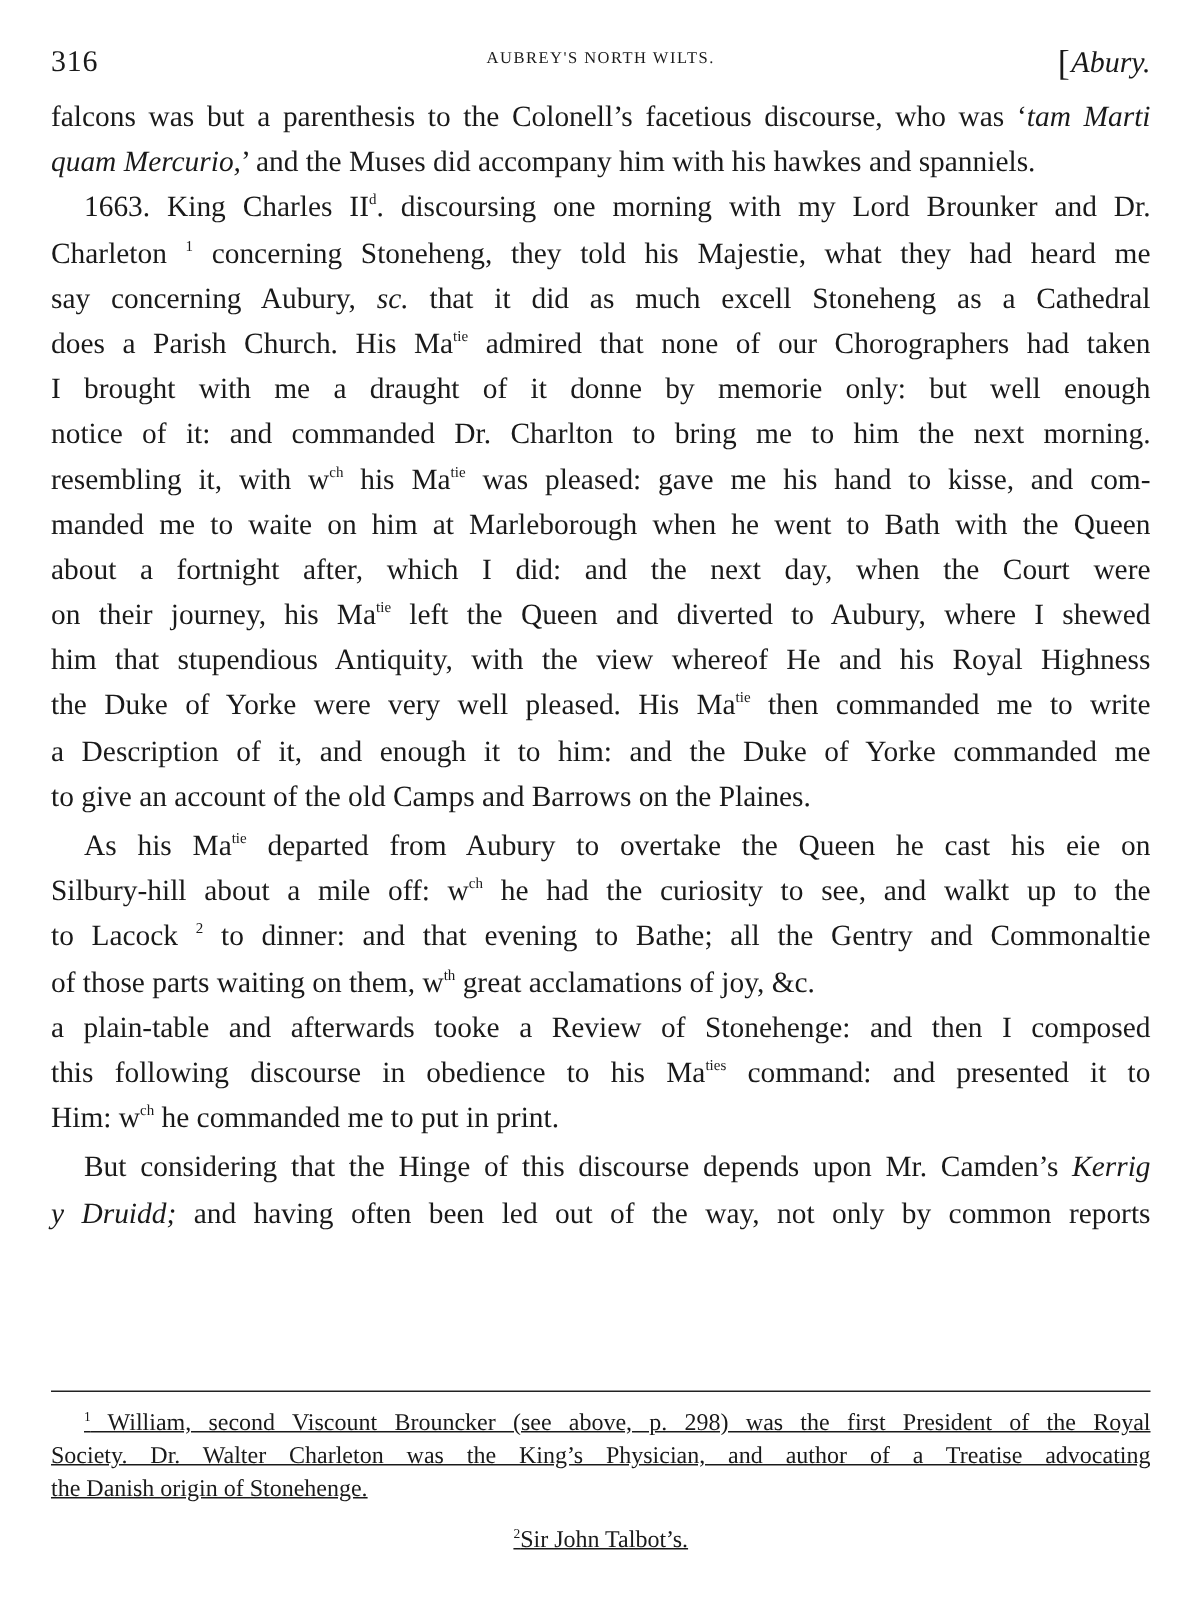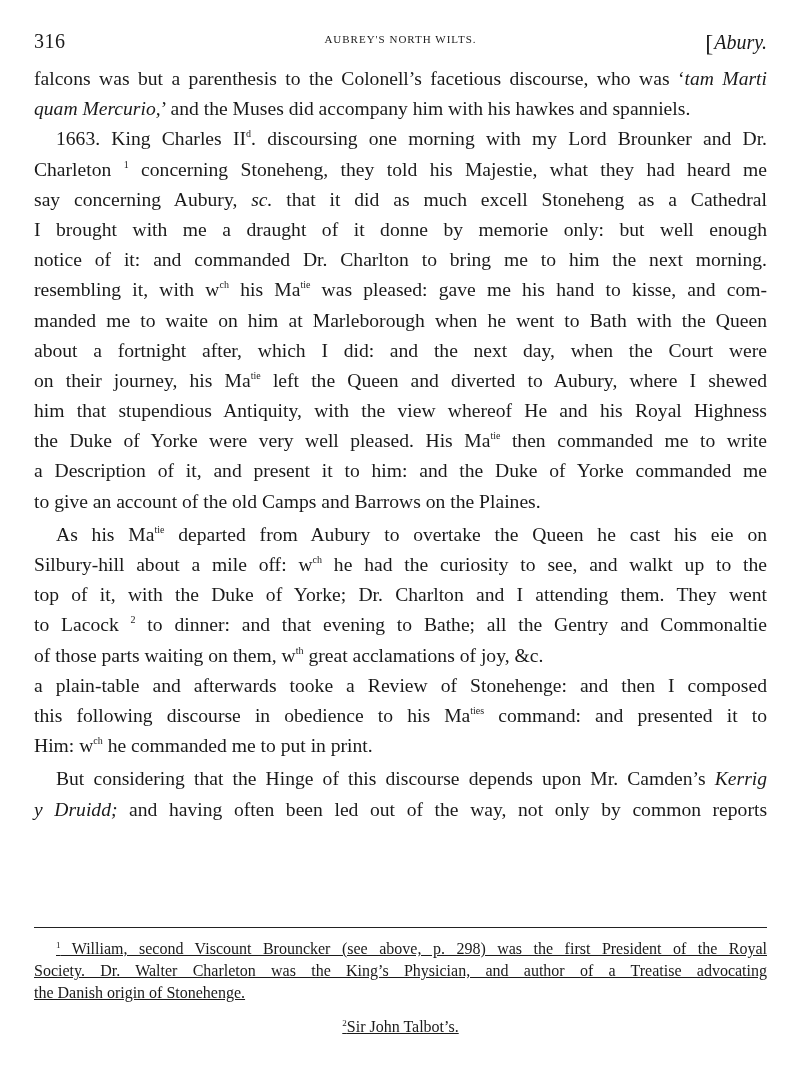--- a/index.html
+++ b/index.html
@@ -127,33 +127,33 @@
     <span class="title">Aubrey's North Wilts.</span>
     <span class="section"><span class="bracket">[</span><span>Abury.</span></span>
   </div>
 
   <div class="body-text" id="body-text">
       <span class="line"><span>falcons was but a parenthesis to the Colonell’s facetious discourse, who was ‘</span><i>tam Marti</i></span>
       <span class="line last"><i>quam Mercurio,</i><span>’ and the Muses did accompany him with his hawkes and spanniels.</span></span>
       <span class="line indent"><span>1663.   King Charles II</span><sup>d</sup><span>. discoursing one morning with my Lord Brounker and Dr.</span></span>
       <span class="line"><span>Charleton </span><sup>1</sup><span> concerning Stoneheng, they told his Majestie, what they had heard me</span></span>
       <span class="line"><span>say concerning Aubury, </span><i>sc.</i><span> that it did as much excell Stoneheng as a Cathedral</span></span>
+      <span class="line"><span>does a Parish Church.   His Ma</span><sup>tie</sup><span> admired that none of our Chorographers had taken</span></span>
       <span class="line"><span>I brought with me a draught of it donne by memorie only: but well enough</span></span>
       <span class="line"><span>notice of it: and commanded Dr. Charlton to bring me to him the next morning.</span></span>
       <span class="line"><span>resembling it, with w</span><sup>ch</sup><span> his Ma</span><sup>tie</sup><span> was pleased: gave me his hand to kisse, and com-</span></span>
       <span class="line"><span>manded me to waite on him at Marleborough when he went to Bath with the Queen</span></span>
       <span class="line"><span>about a fortnight after, which I did: and the next day, when the Court were</span></span>
       <span class="line"><span>on their journey, his Ma</span><sup>tie</sup><span> left the Queen and diverted to Aubury, where I shewed</span></span>
       <span class="line"><span>him that stupendious Antiquity, with the view whereof He and his Royal Highness</span></span>
       <span class="line"><span>the Duke of Yorke were very well pleased.   His Ma</span><sup>tie</sup><span> then commanded me to write</span></span>
-      <span class="line"><span>a Description of it, and present it to him: and the Duke of Yorke commanded me</span></span>
+      <span class="line"><span>a Description of it, and enough it to him: and the Duke of Yorke commanded me</span></span>
       <span class="line last"><span>to give an account of the old Camps and Barrows on the Plaines.</span></span>
       <span class="line indent gap-before"><span>As his Ma</span><sup>tie</sup><span> departed from Aubury to overtake the Queen he cast his eie on</span></span>
       <span class="line"><span>Silbury-hill about a mile off: w</span><sup>ch</sup><span> he had the curiosity to see, and walkt up to the</span></span>
-      <span class="line"><span>top of it, with the Duke of Yorke; Dr. Charlton and I attending them.   They went</span></span>
       <span class="line"><span>to Lacock </span><sup>2</sup><span> to dinner: and that evening to Bathe; all the Gentry and Commonaltie</span></span>
       <span class="line last"><span>of those parts waiting on them, w</span><sup>th</sup><span> great acclamations of joy, &amp;c.</span></span>
       <span class="line"><span>a plain-table and afterwards tooke a Review of Stonehenge: and then I composed</span></span>
       <span class="line"><span>this following discourse in obedience to his Ma</span><sup>ties</sup><span> command: and presented it to</span></span>
       <span class="line last"><span>Him: w</span><sup>ch</sup><span> he commanded me to put in print.</span></span>
       <span class="line indent gap-before"><span>But considering that the Hinge of this discourse depends upon Mr. Camden’s </span><i>Kerrig</i></span>
       <span class="line"><i>y Druidd;</i><span> and having often been led out of the way, not only by common reports</span></span>
     </div>
 
   <div class="rule"></div>

